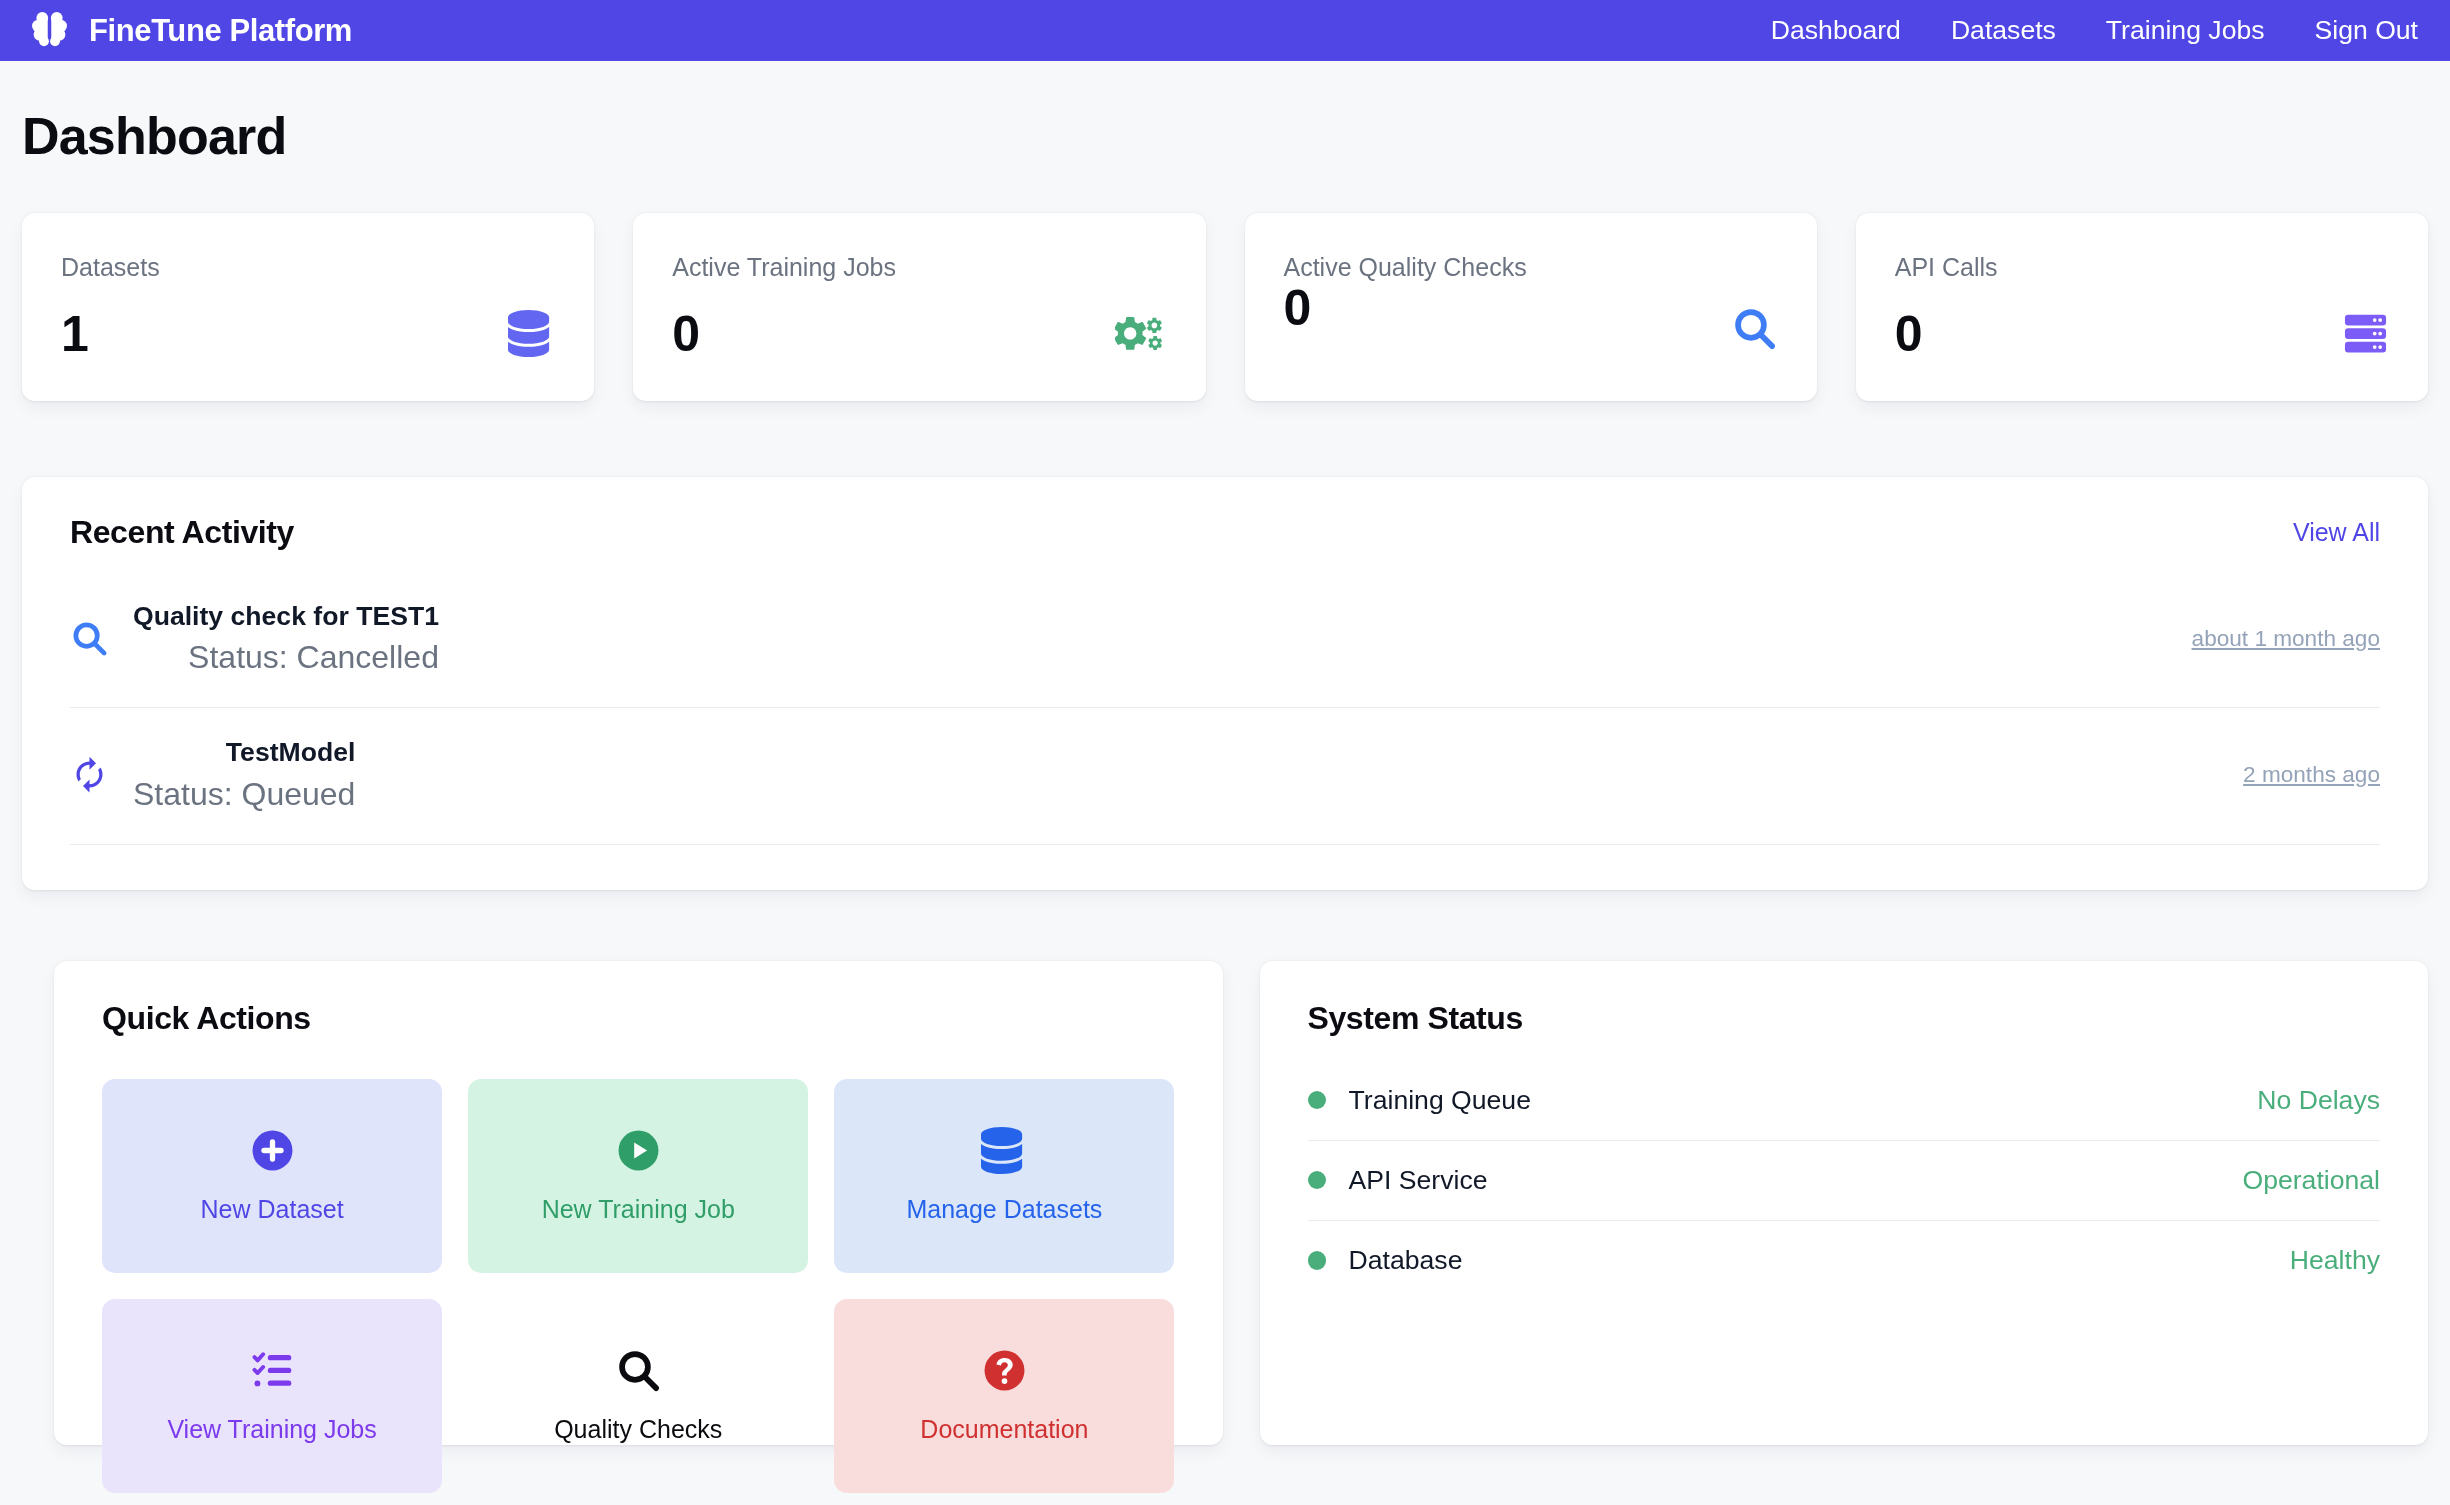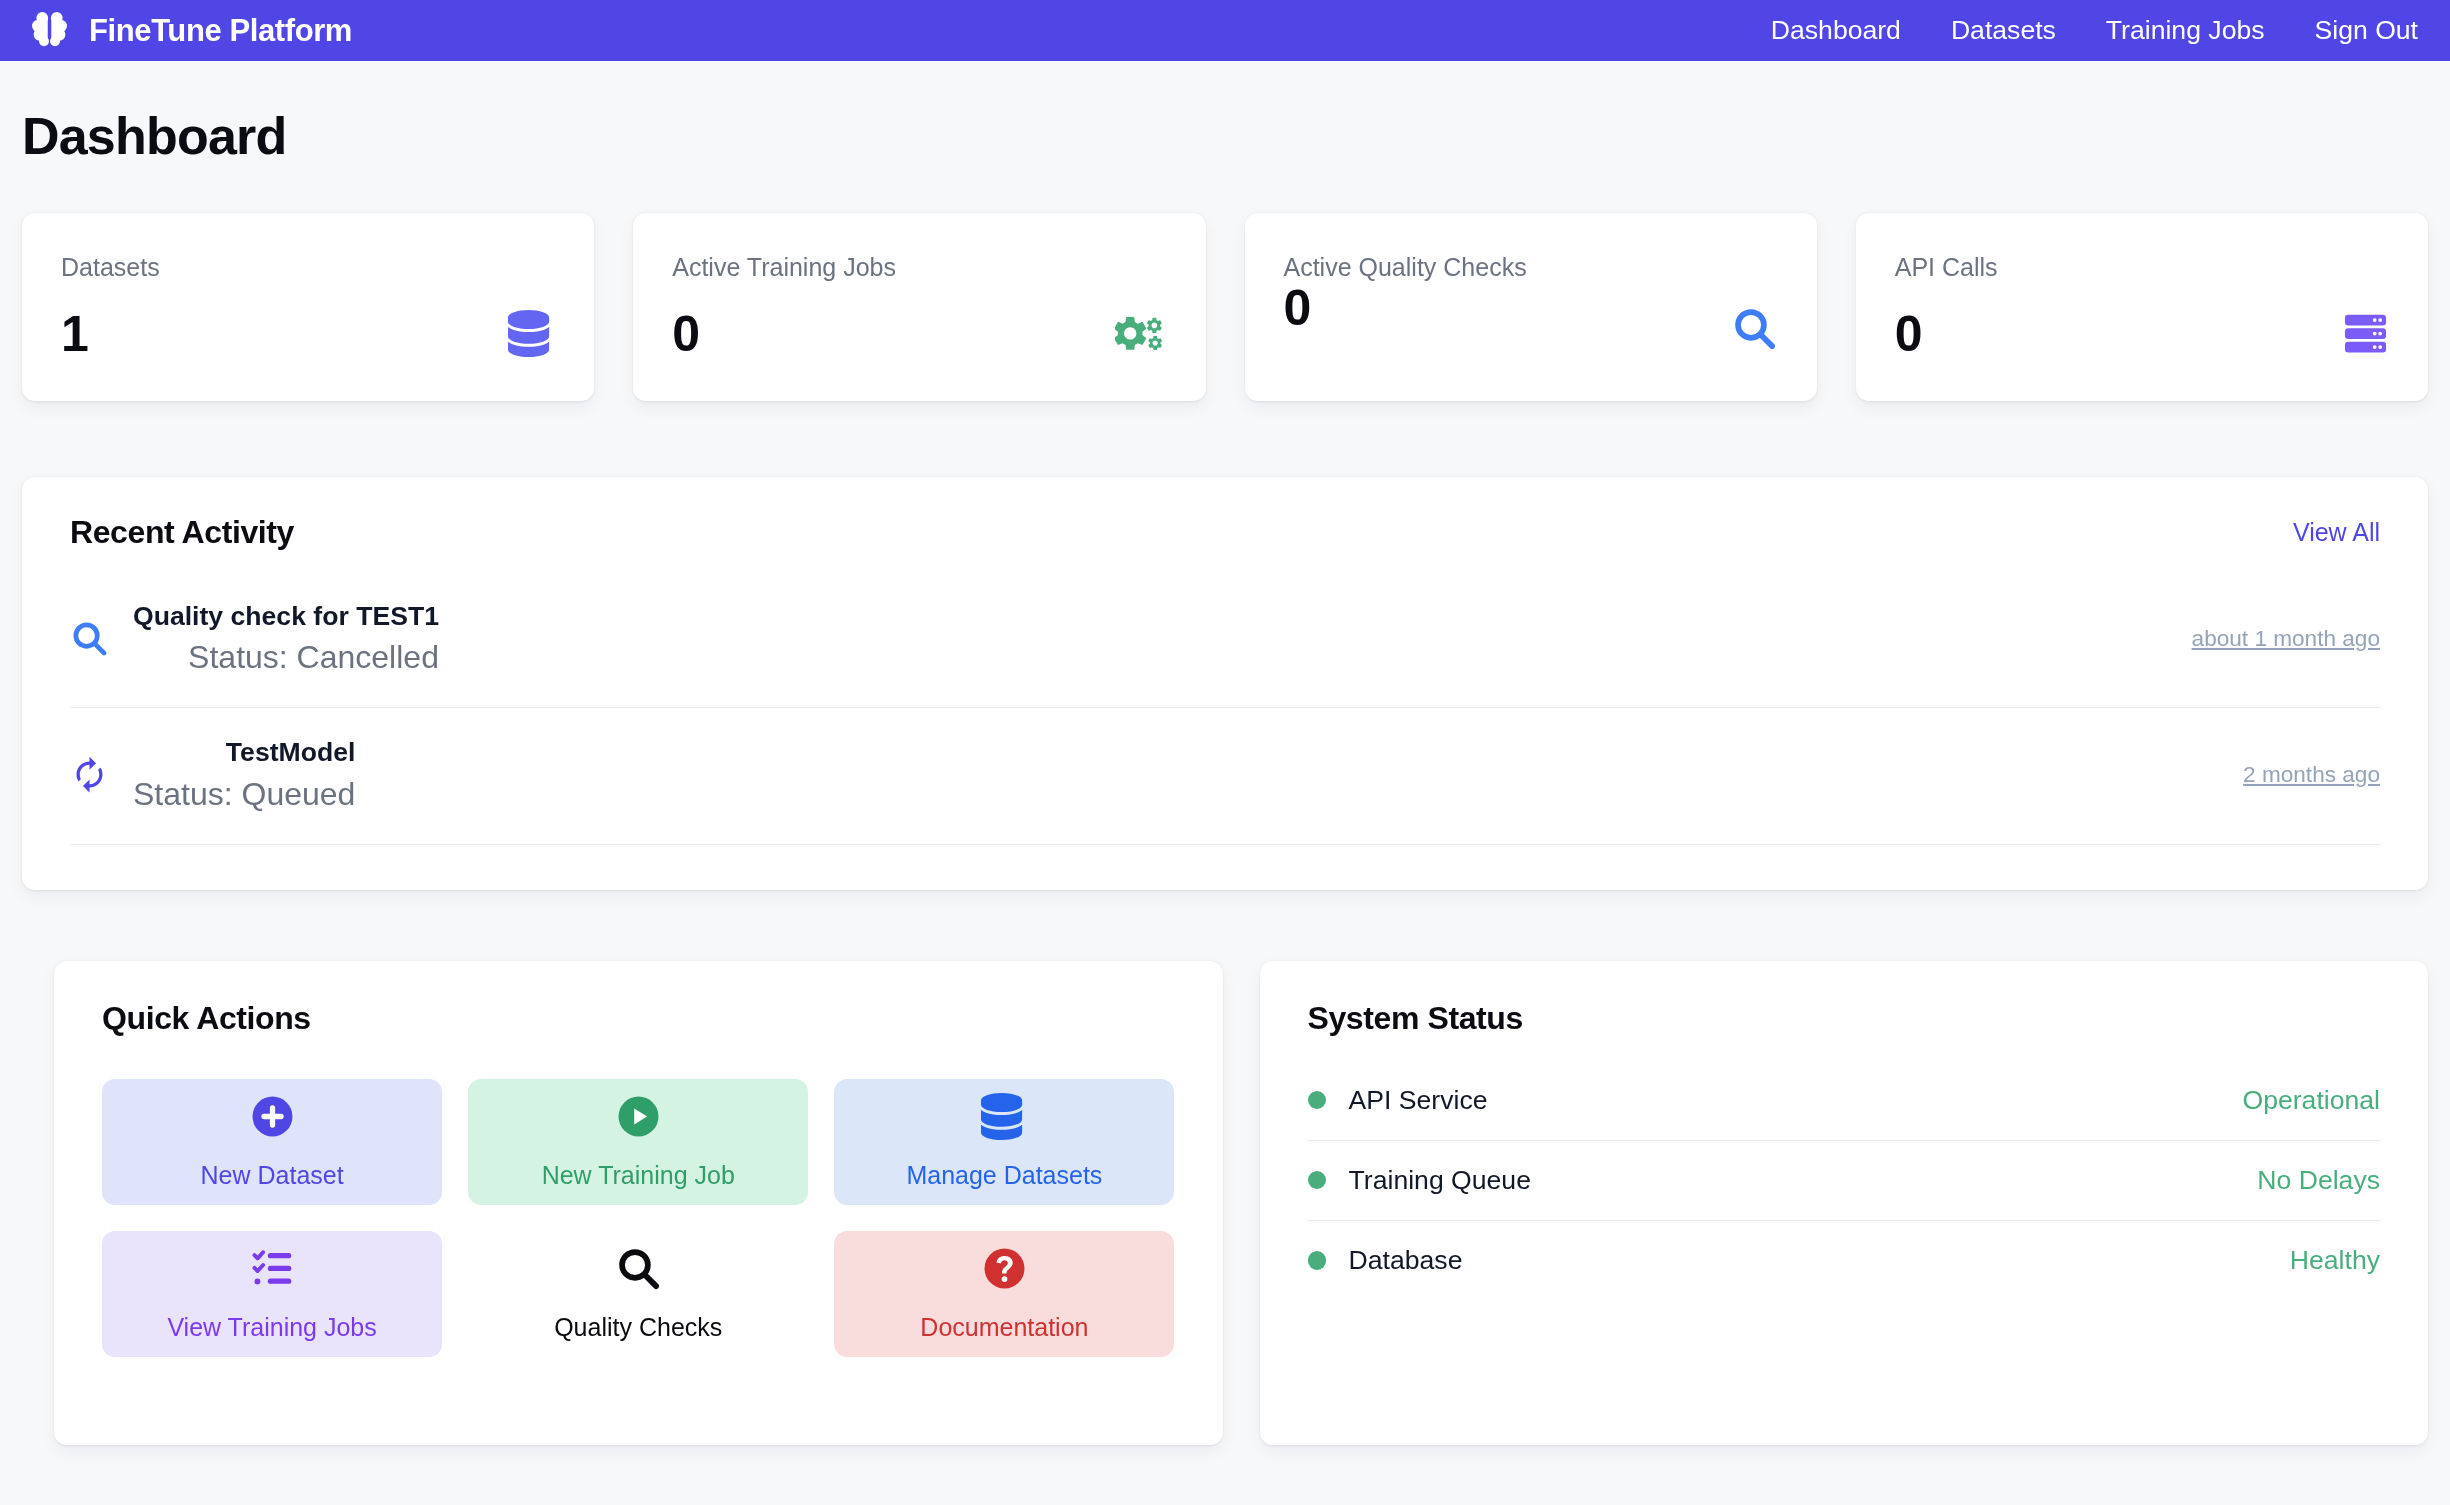--- a/index.html
+++ b/index.html
@@ -47,21 +47,21 @@
   .activity-title { font-size: 26.6px; font-weight: 600; color: #111827; }
   .activity-status { font-size: 32px; color: #6b7280; }
   .activity-time { margin-left: auto; font-size: 22.6px; color: #94a3b8; text-decoration: underline; }
 
   
   .bottom-grid { margin-top: 71px; display: grid; grid-template-columns: 1fr 1fr; gap: 37px; padding-bottom: 54px; padding-left: 32px; }
   .qa-card, .status-card { height: 484px; padding: 39px 48px; }
 
   .qa-grid { margin-top: 42px; display: grid; grid-template-columns: repeat(3, 1fr); gap: 26px; }
   .qa-tile {
-    height: 126px; border-radius: 13px; display: flex; flex-direction: column;
+    height: 194px; border-radius: 13px; display: flex; flex-direction: column;
     align-items: center; justify-content: center; gap: 21px; cursor: pointer;
   }
   .qa-tile-icon { height: 47px; display: flex; align-items: center; }
   .qa-tile-icon svg { height: 47px; }
   .qa-tile-label { font-size: 25px; }
 
   .status-list { margin-top: 24px; }
   .status-row { display: flex; align-items: center; height: 80px; border-bottom: 1.6px solid #e8eaee; }
   .status-row:last-child { border-bottom: none; }
   .status-dot { width: 18.5px; height: 18.5px; border-radius: 50%; background: #4aae7c; margin-right: 22.6px; flex: 0 0 auto; }
@@ -305,28 +305,28 @@
 
       </div>
     </div>
 
     <div class="card status-card">
       <h2 class="section-title">System Status</h2>
       <div class="status-list">
 
         <div class="status-row">
           <span class="status-dot" style="background: rgb(74, 174, 124);"></span>
+          <span class="status-label">Training Queue</span>
+          <span class="status-value">No Delays</span>
+        </div>
+
+        <div class="status-row">
+          <span class="status-dot" style="background: rgb(74, 174, 124);"></span>
           <span class="status-label">API Service</span>
           <span class="status-value">Operational</span>
-        </div>
-
-        <div class="status-row">
-          <span class="status-dot" style="background: rgb(74, 174, 124);"></span>
-          <span class="status-label">Training Queue</span>
-          <span class="status-value">No Delays</span>
         </div>
 
         <div class="status-row">
           <span class="status-dot" style="background: rgb(74, 174, 124);"></span>
           <span class="status-label">Database</span>
           <span class="status-value">Healthy</span>
         </div>
 
 
       </div>

